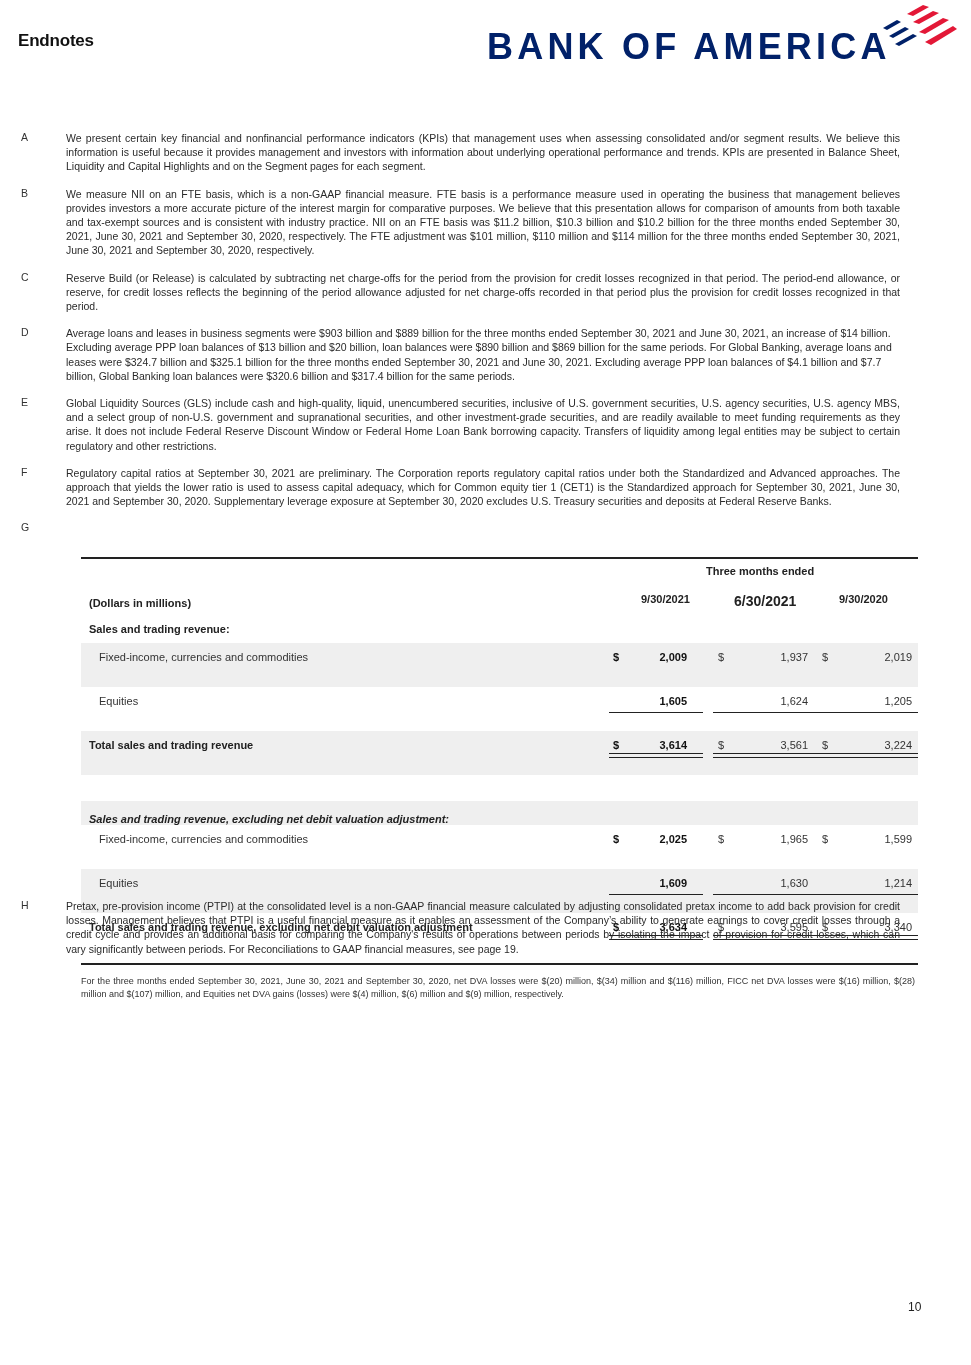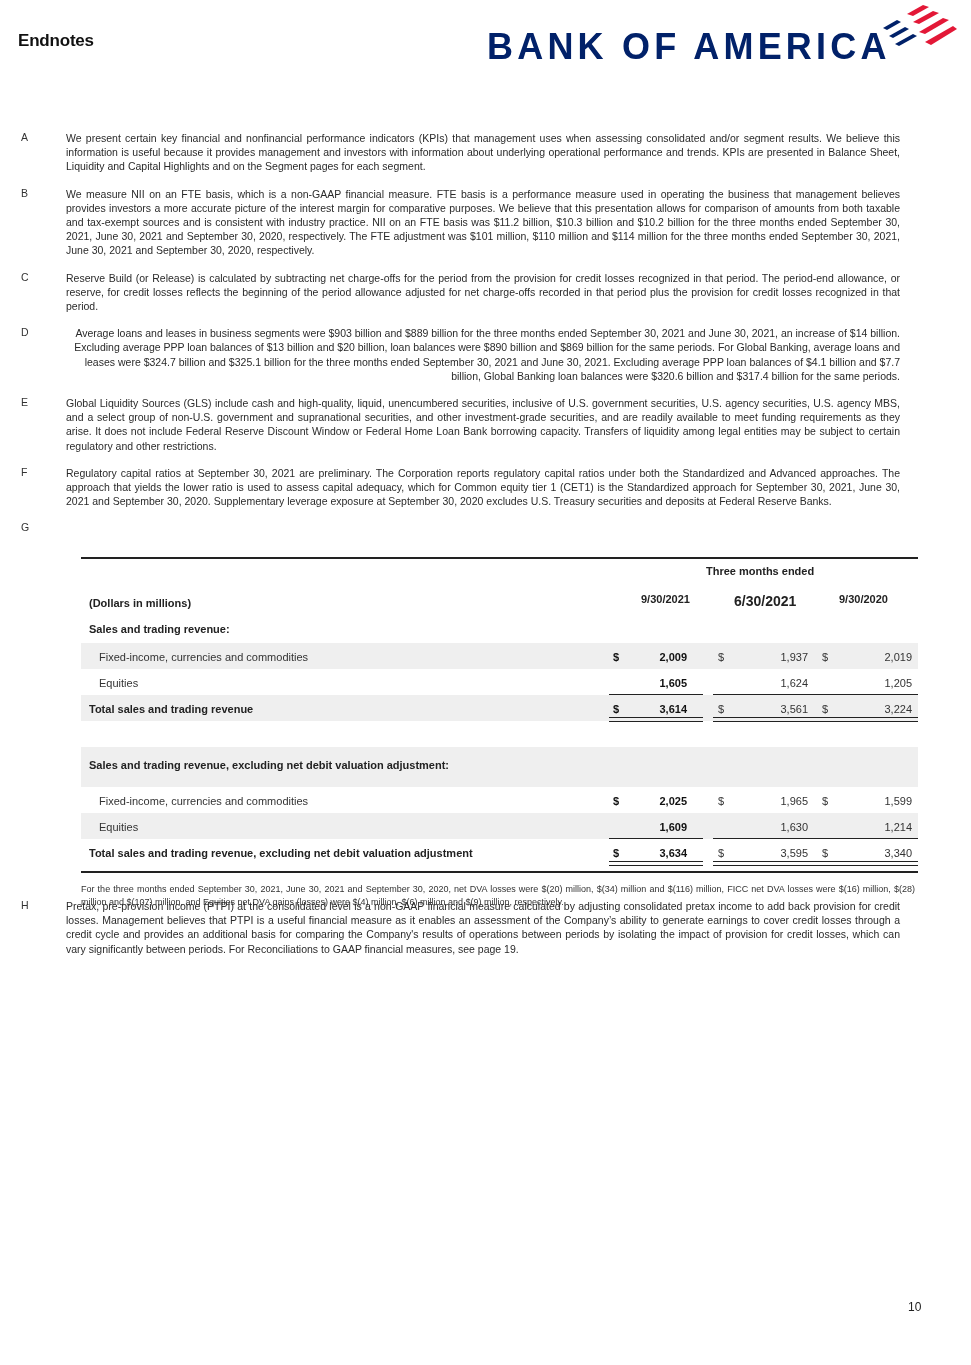--- a/index.html
+++ b/index.html
@@ -8,34 +8,34 @@
   .page-title { position: absolute; left: 18px; top: 31px; font-size: 17px; font-weight: bold; color: #111; letter-spacing: -0.2px; }
   .logo { position: absolute; left: 487px; top: 2px; width: 470px; height: 50px; }
   .logo-text { position: absolute; left: 0; top: 24px; font-size: 36px; font-weight: bold; color: #012169;
                letter-spacing: 4.2px; font-family: "Liberation Sans", sans-serif; }
   .logo-flag { position: absolute; left: 392px; top: 0; width: 80px; height: 50px; }
 
   .notes { position: absolute; left: 0; top: 131px; width: 971px; }
   .note { position: relative; margin-bottom: 13px; }
   .note-letter { position: absolute; left: 21px; top: 0; font-size: 10.5px; color: #333; }
   .note-text { margin-left: 66px; width: 834px; font-size: 10.5px; line-height: 14.2px; color: #2a2a2a; text-align: justify; }
-  .note-text.left { text-align: right; }
+  .note-text.left { text-align: left; }
 
   .table-wrap { position: absolute; left: 81px; top: 557px; width: 837px; }
   .rule-top { height: 2px; background: #222; width: 837px; }
   .hdr-group { height: 28px; position: relative; }
   .hdr-group span { position: absolute; left: 625px; top: 6px; font-size: 11px; font-weight: bold; color: #222; }
   .hdr-row { height: 30px; position: relative; }
   .hdr-row .lbl { position: absolute; left: 8px; top: 10px; font-size: 11px; font-weight: bold; color: #222; }
   .hdr-row .c1 { position: absolute; left: 548px; top: 6px; font-size: 11px; font-weight: bold; color: #222; padding-left: 12px; }
   .hdr-row .c2 { position: absolute; left: 653px; top: 6px; font-size: 14px; font-weight: bold; color: #222; }
   .hdr-row .c3 { position: absolute; left: 758px; top: 6px; font-size: 11px; font-weight: bold; color: #222; }
   .section-row { height: 26px; position: relative; }
   .section-row .lbl { position: absolute; left: 8px; top: 6px; font-size: 11px; font-weight: bold; color: #222; }
-  .row { height: 26px; position: relative; }
+  .row { height: 44px; position: relative; }
   .row.shade { background: #efefef; }
   .row .lbl { position: absolute; left: 18px; top: 8px; font-size: 11px; color: #333; }
   .row .lbl.bold { left: 8px; font-weight: bold; color: #222; }
   .cell { position: absolute; top: 8px; font-size: 11px; color: #333; }
   .cur1 { left: 532px; font-weight: bold; color: #111; }
   .val1 { right: 231px; font-weight: bold; color: #111; }
   .cur2 { left: 637px; }
   .val2 { right: 110px; }
   .cur3 { left: 741px; }
   .val3 { right: 6px; }
@@ -139,21 +139,21 @@
     <span class="cell cur2">$</span>
     <span class="cell val2">3,561</span>
     <span class="cell cur3">$</span>
     <span class="cell val3">3,224</span>
     <div class="dbl" style="left:528px; width:94px; top:22px;"></div>
     <div class="dbl" style="left:632px; width:205px; top:22px;"></div>
   </div>
 
   <div class="gap-row"></div>
 
-  <div class="section-row shade" style="height:40px;">
+  <div class="section-row shade" style="height:24px;font-style:italic;">
     <span class="lbl" style="top:12px;">Sales and trading revenue, excluding net debit valuation adjustment:</span>
   </div>
   <div class="row">
     <span class="lbl">Fixed-income, currencies and commodities</span>
     <span class="cell cur1">$</span>
     <span class="cell val1">2,025</span>
     <span class="cell cur2">$</span>
     <span class="cell val2">1,965</span>
     <span class="cell cur3">$</span>
     <span class="cell val3">1,599</span>

